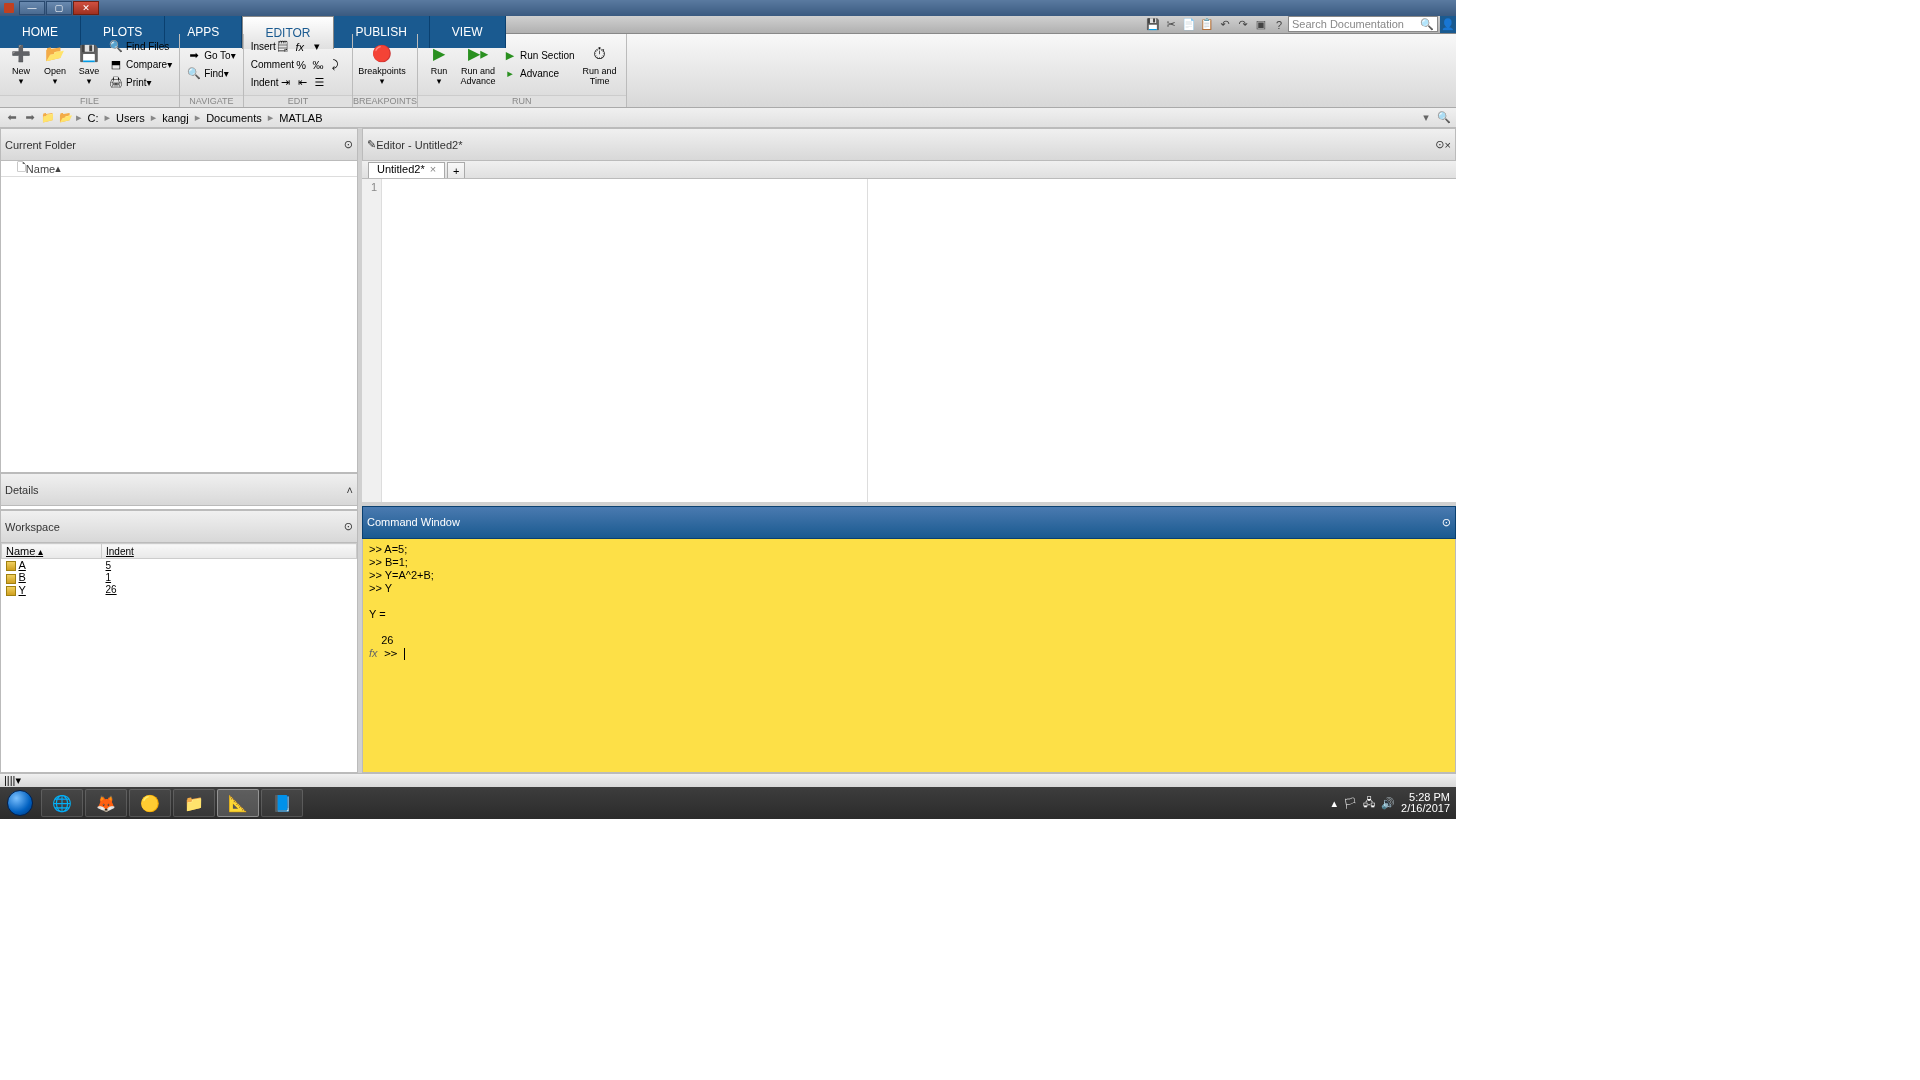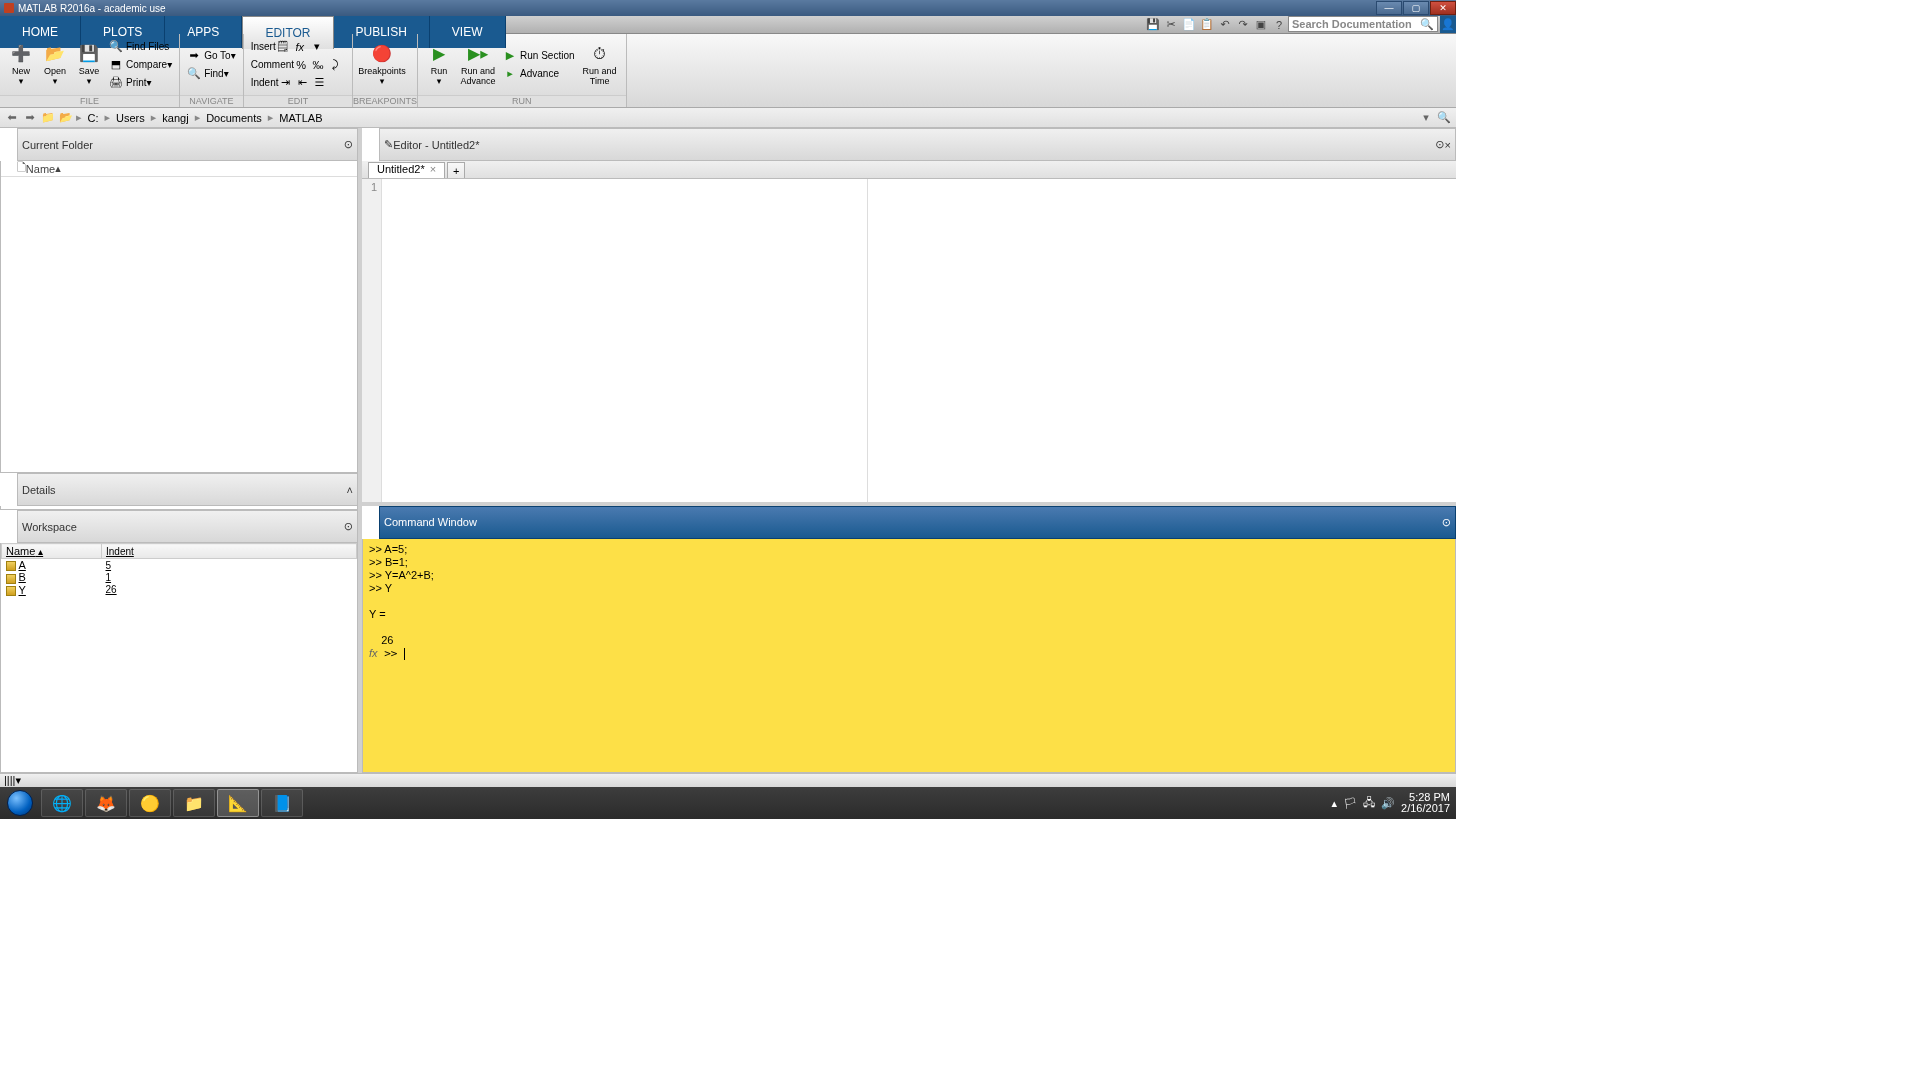--- a/index.html
+++ b/index.html
@@ -12,21 +12,21 @@
 .titlebar .winbtns { display:flex; }
 .titlebar .winbtn { width:26px; height:14px; display:flex; align-items:center; justify-content:center; margin-left:1px; background:linear-gradient(#6a8ab0,#4a6a90); border:1px solid #2a4a70; font-size:9px; color:#fff; cursor:default; }
 .titlebar .winbtn.close { background:linear-gradient(#d05040,#a03020); border-color:#702010; }
 
 
 .tabstrip { height:18px; background:linear-gradient(#d0d0d0,#b0b0b0); display:flex; align-items:stretch; border-bottom:1px solid #888; }
 .tabstrip .tab { padding:16px 22px; display:flex; align-items:center; color:#fff; background:#1a5a90; border-right:1px solid #0a4070; font-size:12px; cursor:default; }
 .tabstrip .tab.active { background:linear-gradient(#fff,#e0e0e0); color:#1a5a90; border:1px solid #888; border-bottom:none; }
 .tabstrip .spacer { flex:1; }
 .tabstrip .qbtn { width:18px; display:flex; align-items:center; justify-content:center; color:#444; cursor:default; }
-.searchdoc { width:150px; height:16px; margin-right:2px; border:1px solid #888; background:#fff; padding:0 3px; font-size:10px; color:#888; display:flex; align-items:center; justify-content:space-between;font-weight:bold; }
+.searchdoc { width:150px; height:16px; margin-right:2px; border:1px solid #888; background:#fff; padding:0 3px; font-size:10px; color:#888; display:flex; align-items:center; justify-content:space-between; }
 
 
 .toolstrip { height:74px; background:linear-gradient(#f8f8f8,#d8d8d8); border-bottom:1px solid #aaa; display:flex; }
 .toolgroup { border-right:1px solid #bbb; display:flex; flex-direction:column; }
 .toolgroup .body { flex:1; display:flex; align-items:center; padding:2px 4px; }
 .toolgroup .label { height:12px; text-align:center; font-size:9px; color:#888; background:#e0e0e0; border-top:1px solid #ccc; }
 .bigbtn { width:34px; display:flex; flex-direction:column; align-items:center; justify-content:center; padding:2px 2px; cursor:default; }
 .bigbtn .ico { width:20px; height:20px; margin-bottom:2px; display:flex; align-items:center; justify-content:center; font-size:16px; }
 .bigbtn .txt { font-size:9px; text-align:center; line-height:10px; }
 .smrow { display:flex; align-items:center; height:18px; padding:0 3px; cursor:default; }
@@ -38,21 +38,21 @@
 .addrbar { height:20px; background:linear-gradient(#f0f0f0,#e0e0e0); border-bottom:1px solid #bbb; display:flex; align-items:center; padding:0 4px; gap:2px; }
 .addrbar .nbtn { width:16px; height:16px; display:flex; align-items:center; justify-content:center; color:#666; cursor:default; }
 .addrbar .crumb { padding:0 4px; cursor:default; }
 .addrbar .sep { color:#888; }
 
 
 .main { position:absolute; top:128px; bottom:14px; left:0; right:0; display:flex; }
 .leftcol { width:362px; display:flex; flex-direction:column; border-right:4px solid #d0d0d0; }
 .rightcol { flex:1; display:flex; flex-direction:column; }
 
-.panel-hdr { height:33px; background:linear-gradient(#f0f0f0,#d8d8d8); border:1px solid #bbb; display:flex; align-items:center; padding:12px 4px; font-size:10px; color:#333;margin-left:17px; }
+.panel-hdr { height:33px; background:linear-gradient(#f0f0f0,#d8d8d8); border:1px solid #bbb; display:flex; align-items:center; padding:12px 4px; font-size:10px; color:#333; }
 .panel-hdr .flex { flex:1; }
 .panel-hdr.active { background:linear-gradient(#4a7ab0,#1a5a90); color:#fff; border-color:#0a4070; }
 .panel-body { flex:1; background:#fff; border:1px solid #bbb; border-top:none; overflow:hidden; }
 
 
 .cf-hdr-row { height:16px; border-bottom:1px solid #ddd; display:flex; align-items:center; padding-left:16px; font-size:10px; color:#444; }
 
 
 .ws-table { width:100%; border-collapse:collapse;text-decoration:underline; }
 .ws-table th { text-align:left; font-weight:normal; font-size:10px; padding:1px 4px; background:linear-gradient(#f8f8f8,#e8e8e8); border:1px solid #ccc; }
@@ -93,21 +93,20 @@
 
 .main { bottom:32px; }
 .statusbar { bottom:32px; }
 .main { bottom:46px; }
 </style>
 </head>
 <body>
 
 <div class="titlebar">
   <div class="logo"></div>
-  <div class="title">MATLAB R2016a - academic use</div>
   <div class="winbtns">
     <div class="winbtn">—</div>
     <div class="winbtn">▢</div>
     <div class="winbtn close">✕</div>
   </div>
 </div>
 
 <div class="tabstrip">
   <div class="tab">HOME</div>
   <div class="tab">PLOTS</div>

